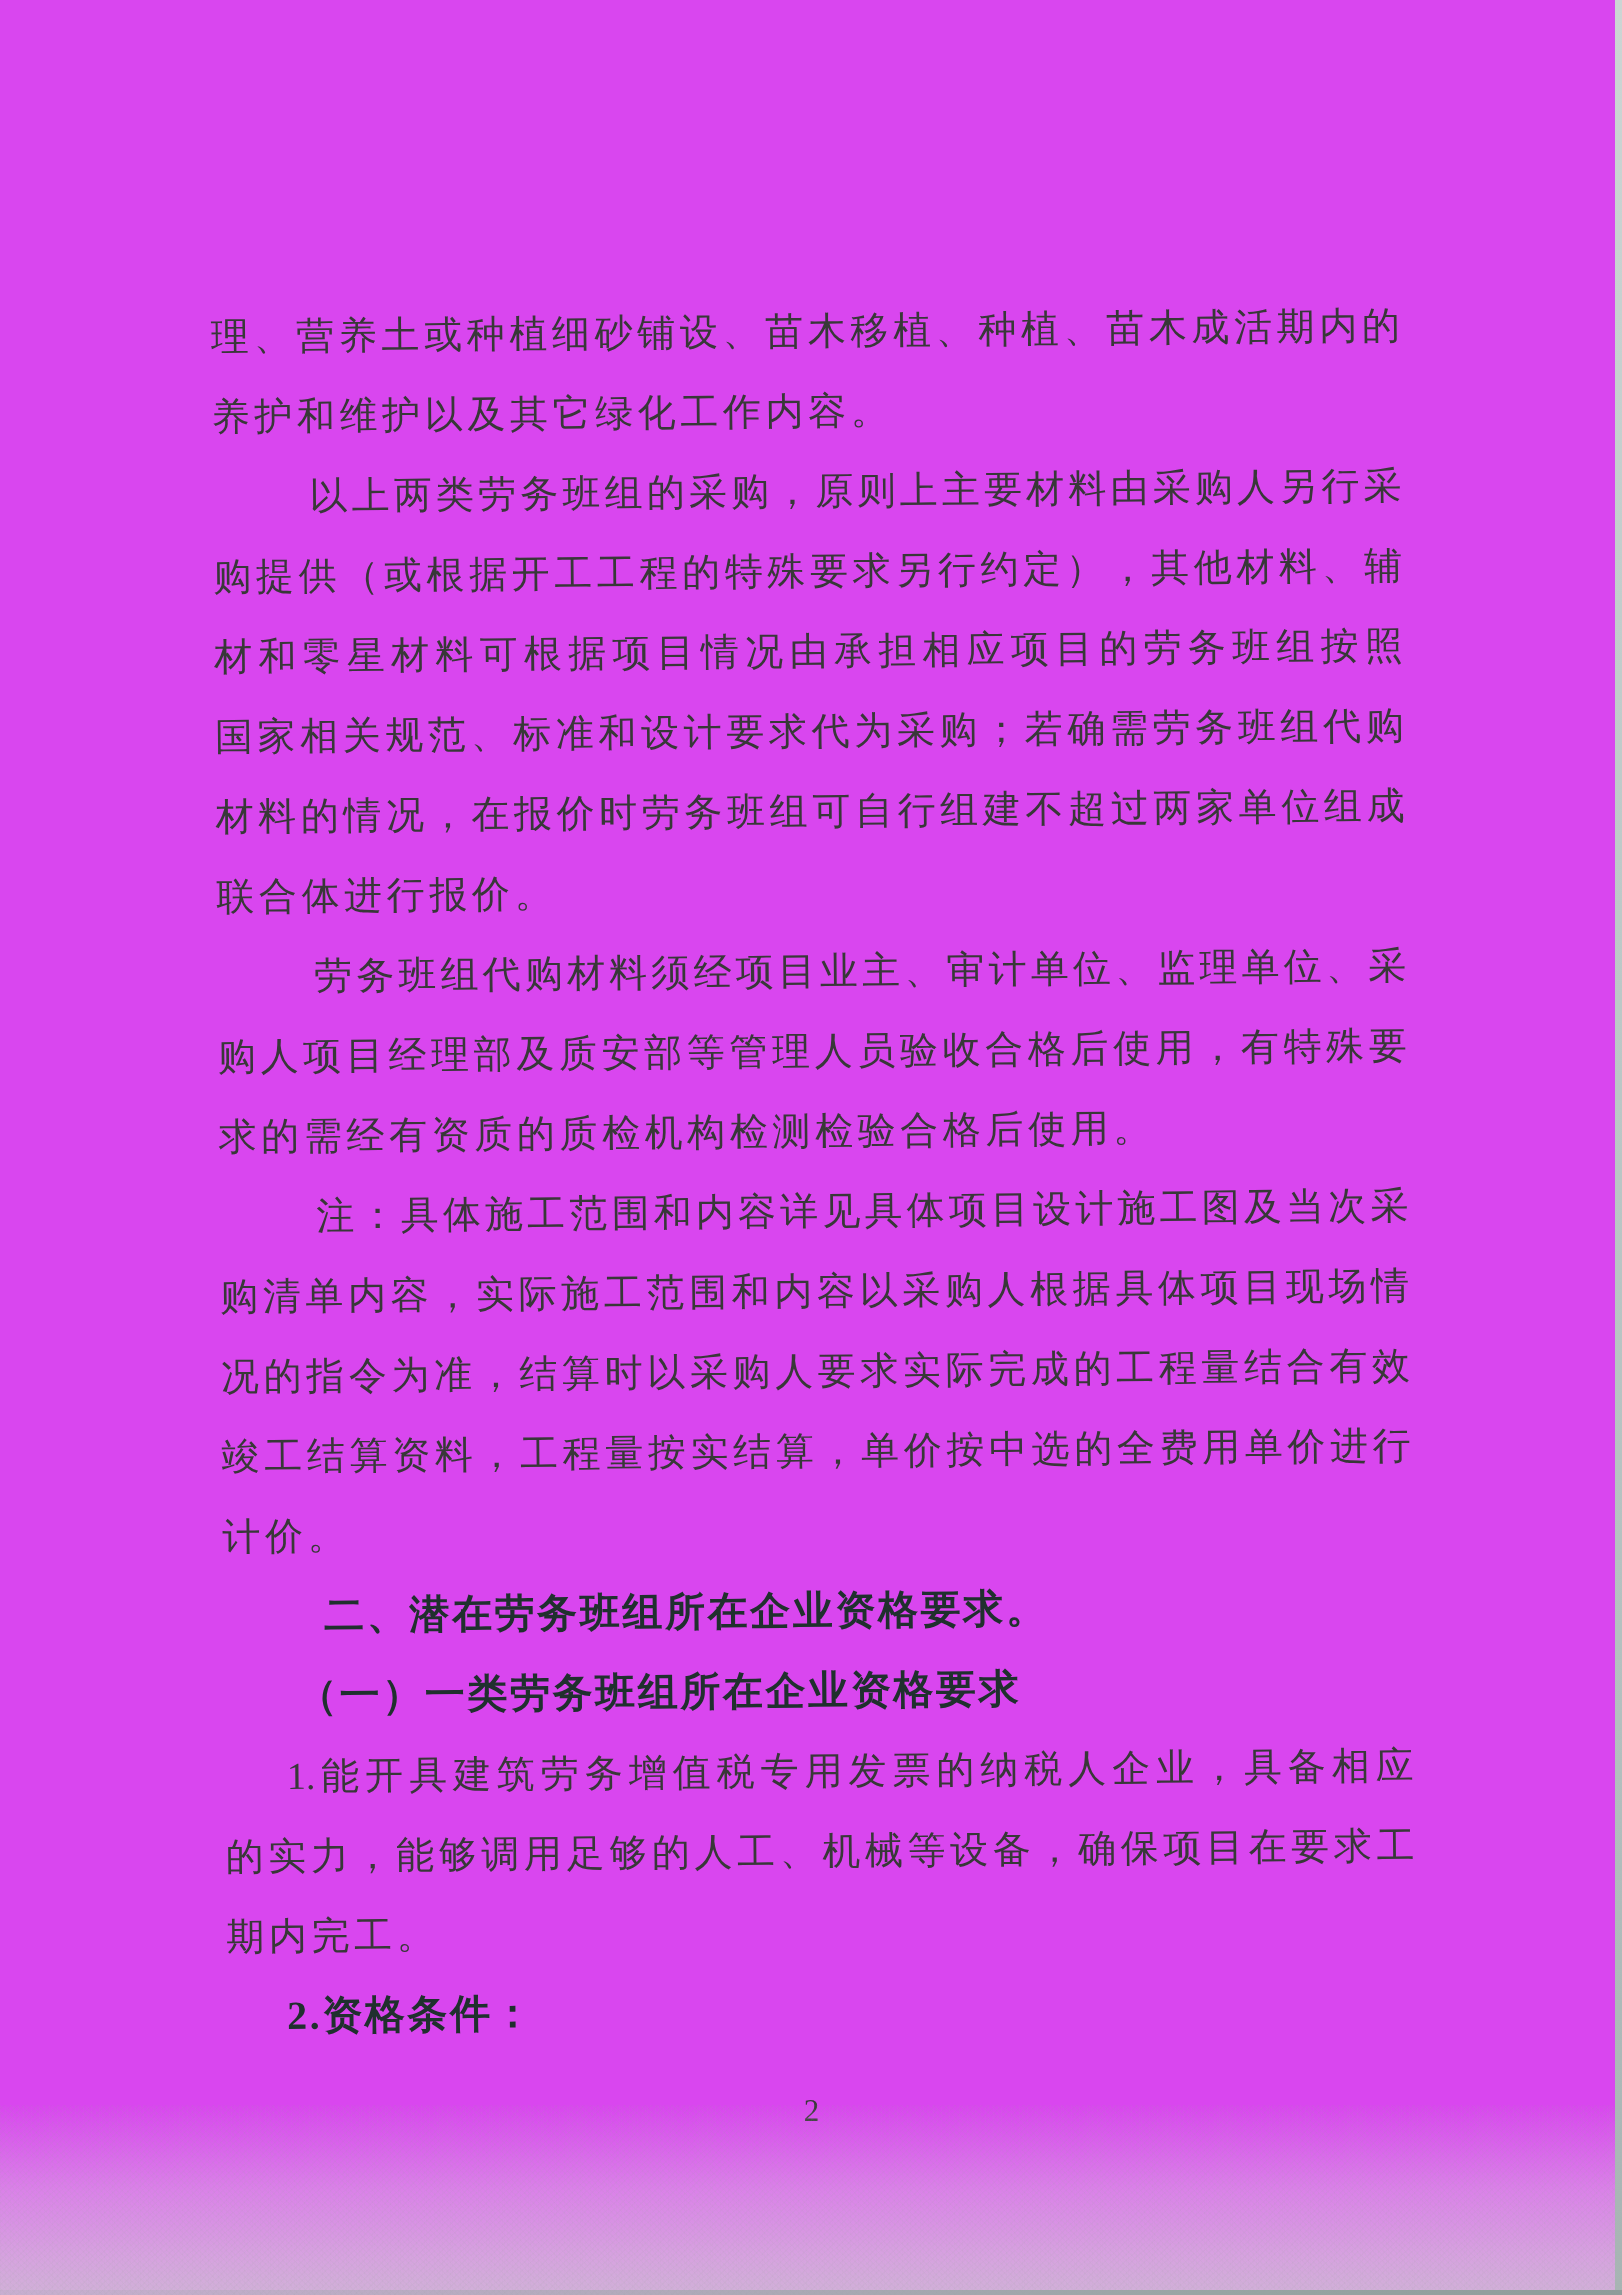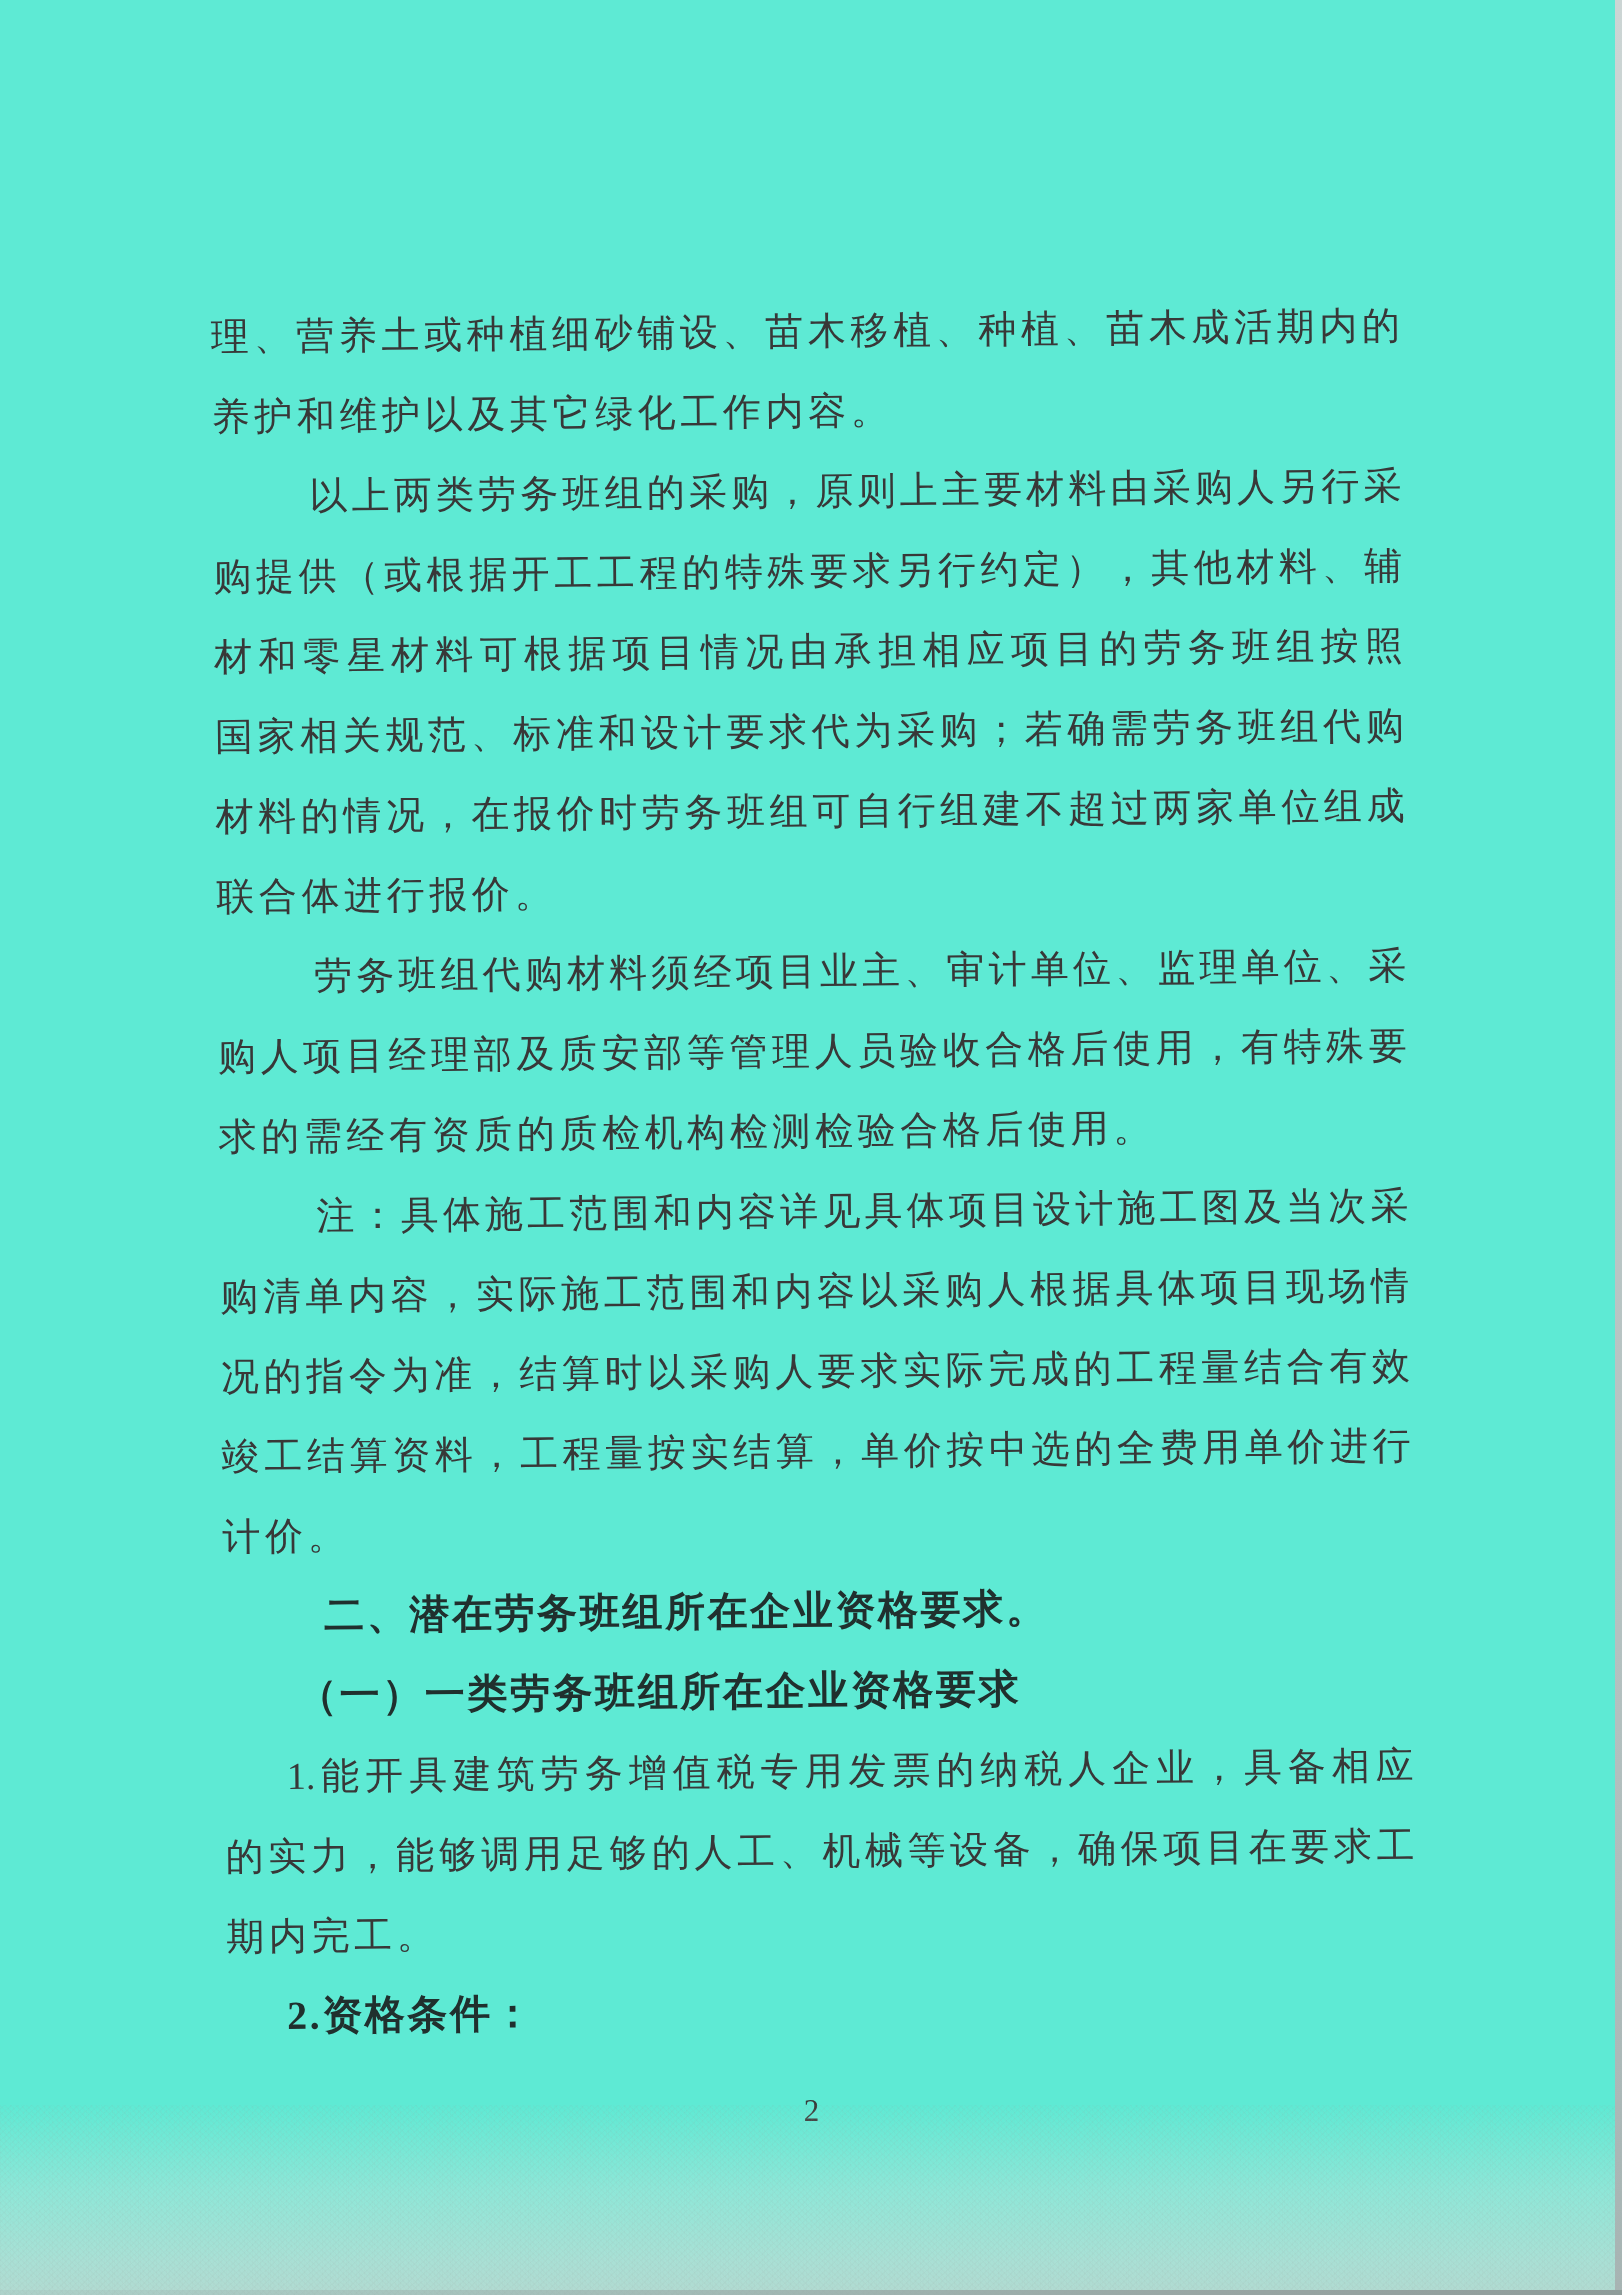--- a/index.html
+++ b/index.html
@@ -5,21 +5,21 @@
   html,body{margin:0;padding:0;}
   body{
     width:1623px;height:2295px;
     background:#ffffff;
     font-family:"Liberation Serif","DejaVu Serif",serif;
     overflow:hidden;
   }
   .page{
     position:relative;
     width:1623px;height:2295px;
-    background:#5eead4;
+    background:#d946ef;
     overflow:hidden;
   }
   
   .text-block{
     position:absolute;
     left:219px;top:291px;width:1189px;
     transform:rotate(-0.55deg);
     transform-origin:50% 50%;
   }
   .ln{

